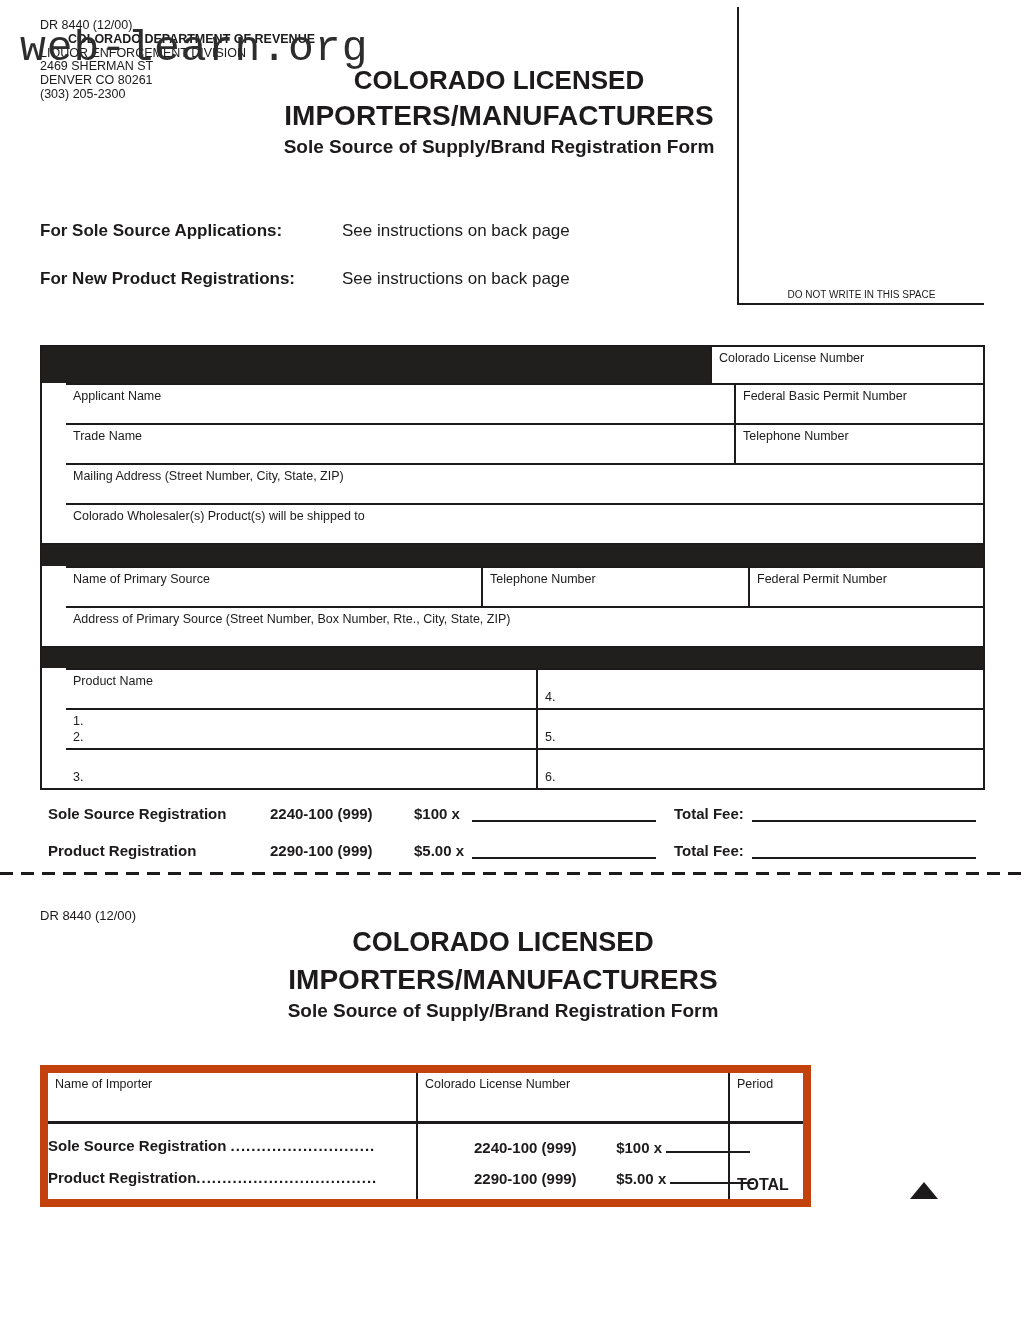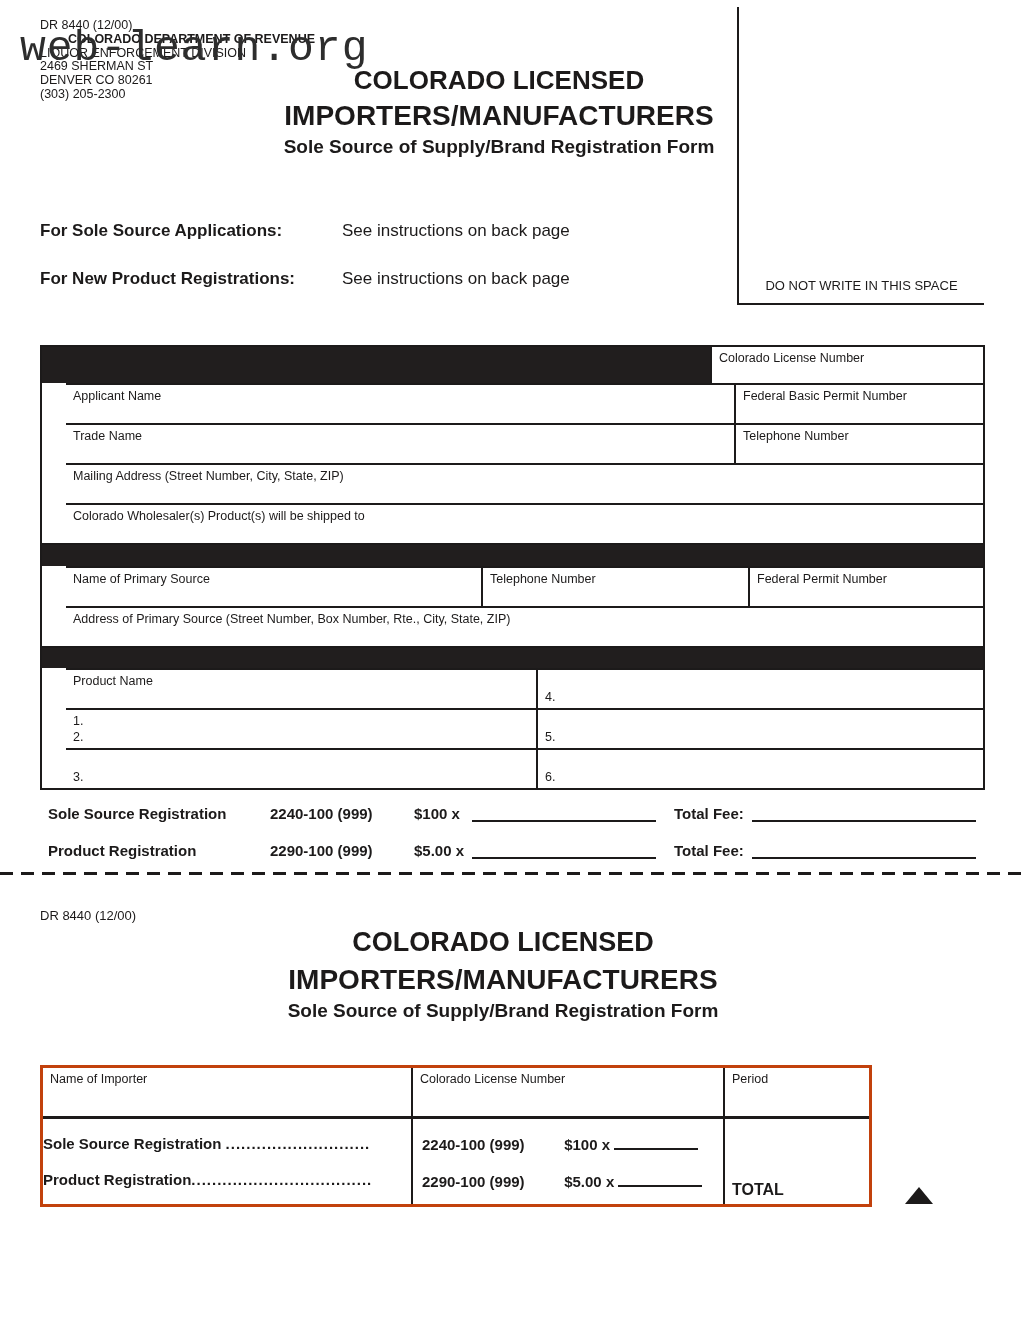--- a/index.html
+++ b/index.html
@@ -31,21 +31,21 @@
 
   .instr-row { left:40px; width:700px; font-size:17px; }
   .instr-label { position:absolute; left:0; top:0; font-weight:bold; }
   .instr-text { position:absolute; left:302px; top:0; }
 
   .dnw-box {
     left:737px; top:7px; width:247px; height:298px;
     border-left:2px solid #1c1a1a; border-bottom:2px solid #1c1a1a;
     display:flex; align-items:flex-end; justify-content:center;
   }
-  .dnw-box span { font-size:13px; padding-bottom:10px; }
+  .dnw-box span { font-size:10px; padding-bottom:3px; }
 
   
   .main-table {
     left:40px; top:345px; width:945px;
     border:2px solid #1c1a1a;
   }
   .t-row { display:flex; border-top:2px solid #1c1a1a; }
   .t-row.first { border-top:none; }
   .t-cell { padding:4px 7px; font-size:12.5px; }
   .t-cell + .t-cell { border-left:2px solid #1c1a1a; }
@@ -66,32 +66,32 @@
   .dashed-cut {
     left:0; top:872px; width:1025px; height:3px;
     background:repeating-linear-gradient(90deg,#1c1a1a 0 13px, transparent 13px 21px);
   }
 
   
   .b-form-number { left:40px; top:908px; font-size:13px; }
   .b-title-block { left:0; top:924px; width:1006px; text-align:center; }
 
   .bottom-table {
-    left:40px; top:1065px; width:832px; height:142px;
-    border:3px solid #c2410c;
+    left:40px; top:1065px; width:771px; height:142px;
+    border:8px solid #c2410c;
     display:flex; flex-direction:column;
   }
   .bt-row1 { display:flex; height:48px; }
   .bt-row2 { display:flex; flex:1; border-top:3px solid #1c1a1a; }
   .bt-c1 { width:368px; } .bt-c2 { width:312px; } .bt-c3 { flex:1; }
   .bt-cell { padding:4px 7px; font-size:12.5px; }
   .bt-c2, .bt-c3 { border-left:2px solid #1c1a1a; }
   .bt-fees { display:flex; flex-direction:column; justify-content:space-around; padding:6px 0; }
   .bt-fee-line { font-size:15px; font-weight:bold; white-space:nowrap; padding-left:0; }
-  .bt-code-line { font-size:15px; font-weight:bold; white-space:nowrap; padding-left:9px; }
+  .bt-code-line { font-size:15px; font-weight:bold; white-space:nowrap; padding-left:9px;margin-left:47px; }
   .bt-code-line .code { display:inline-block; width:138px; }
   .bt-total-cell { position:relative; }
   .bt-total-label { position:absolute; left:7px; bottom:5px; font-size:16px; font-weight:bold; }
   .total-arrow {
     position:absolute; left:180px; bottom:0;
     width:0; height:0;
     border-left:14px solid transparent;
     border-right:14px solid transparent;
     border-bottom:17px solid #1c1a1a;
   }

